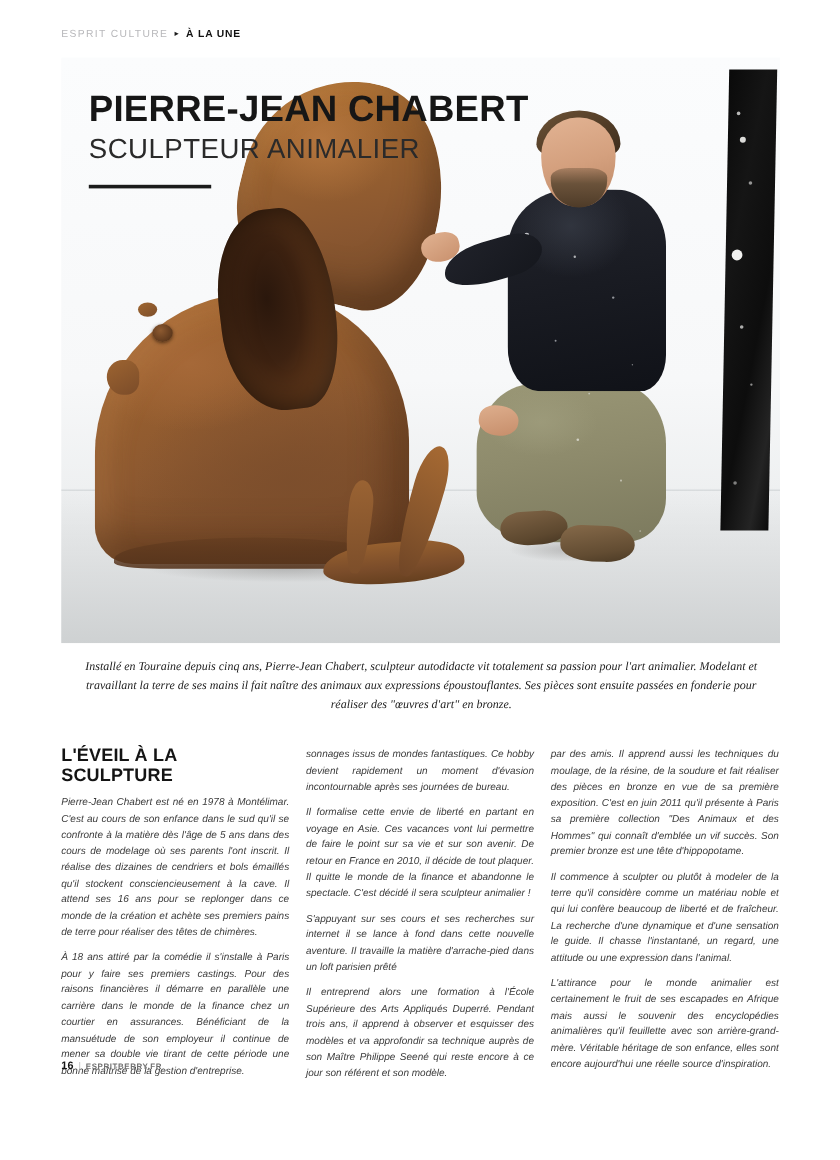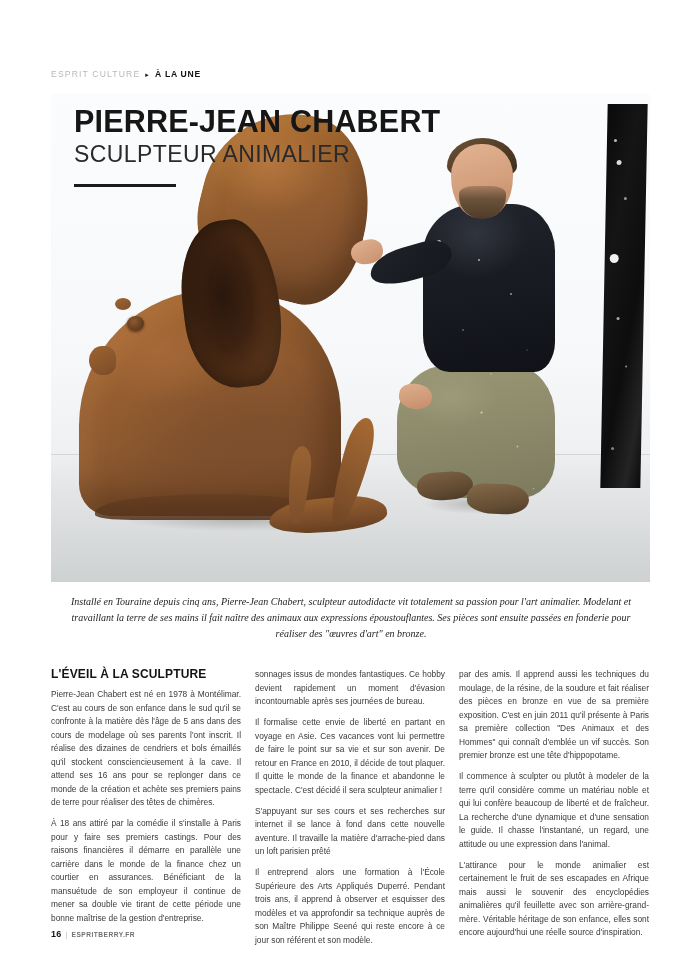--- a/index.html
+++ b/index.html
@@ -10,21 +10,20 @@
     background: #ffffff;
     font-family: "Liberation Sans", sans-serif;
     overflow: hidden;
   }
 
   .page {
     position: relative;
     width: 700px;
     height: 907px;
     background: #ffffff;
-    margin-top: 46px;
   }
 
   
   .kicker {
     position: absolute;
     left: 51px;
     top: 23px;
     font-size: 8.6px;
     letter-spacing: 1.15px;
     white-space: nowrap;
@@ -349,21 +348,21 @@
     width: 150px;
     height: 28px;
     background: radial-gradient(ellipse 50% 50% at 50% 50%, rgba(124,122,120,0.4) 0%, rgba(150,148,146,0) 72%);
     border-radius: 50%;
   }
 
   
   .headline {
     position: absolute;
     left: 74px;
-    top: 60px;
+    top: 76px;
     z-index: 6;
   }
   .headline-main {
     font-size: 30.5px;
     font-weight: 700;
     letter-spacing: 0.2px;
     color: #161616;
     line-height: 1;
     white-space: nowrap;
   }
@@ -403,34 +402,35 @@
     left: 51px;
     top: 622px;
     width: 599px;
     height: 310px;
     display: flex;
     gap: 14px;
   }
   .col { width: 190px; }
 
   .section-title {
-    font-size: 12px;
+    font-size: 15px;
     font-weight: 700;
     letter-spacing: 0.15px;
     color: #141414;
     margin-bottom: 7px;
     line-height: 1.1;
   }
   .body-p {
     font-size: 8.35px;
     line-height: 1.62;
     color: #3b3b3b;
     text-align: justify;
     margin-bottom: 7.5px;
     hyphens: none;
+    font-style: italic;
   }
   .body-p:last-child { margin-bottom: 0; }
   .col-offset { padding-top: 0px; }
 
   
   .footer {
     position: absolute;
     left: 51px;
     bottom: 14px;
     display: flex;

